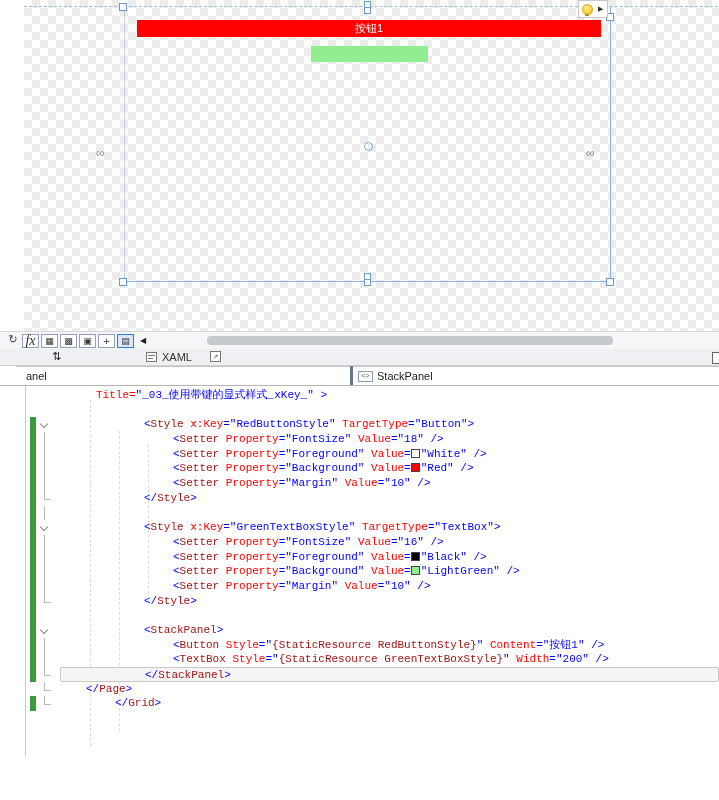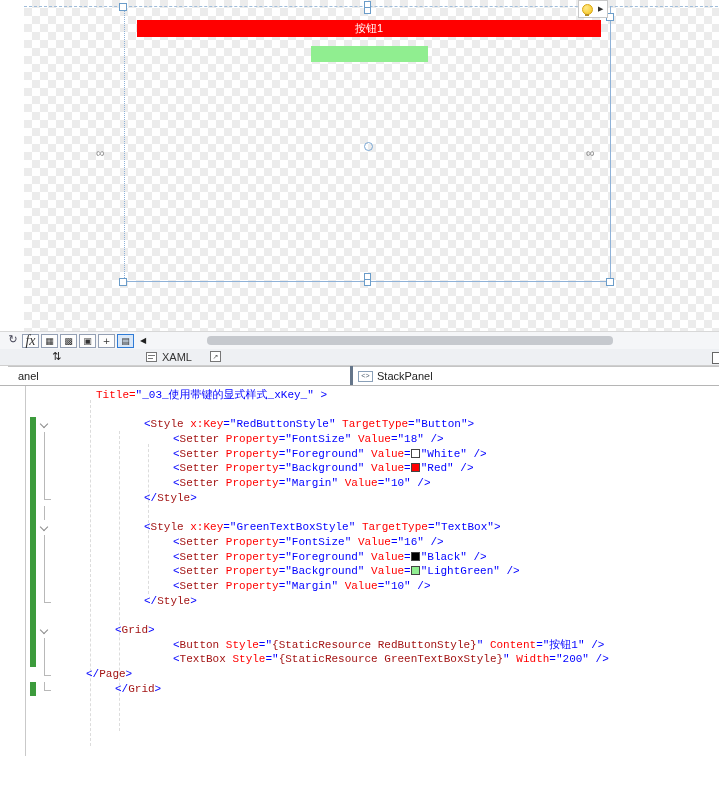--- a/index.html
+++ b/index.html
@@ -48,21 +48,21 @@
   .xml-ic{width:11px;height:10px;border:1px solid #777;box-sizing:border-box;position:relative;background:#fff;}
   .xml-ic:before{content:"";position:absolute;left:1px;top:2px;width:7px;height:1px;background:#777;}
   .xml-ic:after{content:"";position:absolute;left:1px;top:5px;width:5px;height:1px;background:#777;}
   .xaml-label{font-size:11px;color:#333;margin-left:5px;}
   .pop-ic{position:absolute;left:210px;top:2px;width:11px;height:11px;border:1px solid #777;
     box-sizing:border-box;font-size:7px;line-height:9px;text-align:center;color:#555;background:#fff;}
   .cut-ic{position:absolute;left:712px;top:3px;width:10px;height:10px;border:1px solid #666;background:#fff;}
   
   .crumbs{position:absolute;left:0;top:366px;width:719px;height:20px;background:#fff;
     border-bottom:1px solid #b5b5b5;box-sizing:border-box;font-size:11px;color:#222;}
-  .combo-left{position:absolute;left:8px;top:0;width:356px;height:19px;border-top:1px solid #c4c4c4;
+  .combo-left{position:absolute;left:16px;top:0;width:356px;height:19px;border-top:1px solid #c4c4c4;
     box-sizing:border-box;background:#fff;line-height:18px;padding-left:10px;}
   .combo-left .arrow{position:absolute;right:8px;top:0;font-size:8px;color:#444;line-height:18px;}
   .combo-sep{position:absolute;left:350px;top:0;width:3px;height:19px;background:#64758a;}
   .combo-right{position:absolute;left:353px;top:0;width:366px;height:19px;border-top:1px solid #c4c4c4;
     box-sizing:border-box;background:#fff;line-height:18px;display:flex;align-items:center;}
   .elem-ic{width:15px;height:11px;border:1px solid #8aa0b8;box-sizing:border-box;margin-left:5px;
     font-size:7px;line-height:9px;text-align:center;color:#4a5a6a;font-family:"Liberation Mono",monospace;}
   .combo-right .val{margin-left:4px;}
   
   .editor{position:absolute;left:0;top:386px;width:719px;height:414px;background:#fff;}
@@ -168,19 +168,20 @@
       <div class="crow"><span class="gut"><span class="chg" style="background: rgb(60, 155, 60);"></span><span class="f-i"></span></span><span class="ccode" style="padding-left: 113px;"><span class="tk-d">&lt;</span><span class="tk-e">Setter</span><span class="tk-p"> </span><span class="tk-a">Property</span><span class="tk-d">=</span><span class="tk-v">"Margin"</span><span class="tk-p"> </span><span class="tk-a">Value</span><span class="tk-d">=</span><span class="tk-v">"10"</span><span class="tk-d"> /&gt;</span></span></div>
       <div class="crow"><span class="gut"><span class="chg" style="background: rgb(60, 155, 60);"></span><span class="f-c"></span></span><span class="ccode" style="padding-left: 84px;"><span class="tk-d">&lt;/</span><span class="tk-e">Style</span><span class="tk-d">&gt;</span></span></div>
       <div class="crow"><span class="gut"><span class="chg" style="background: rgb(60, 155, 60);"></span><span class="f-i"></span></span><span class="ccode" style="padding-left: 0px;"></span></div>
       <div class="crow"><span class="gut"><span class="chg" style="background: rgb(60, 155, 60);"></span><span class="f-o"></span></span><span class="ccode" style="padding-left: 84px;"><span class="tk-d">&lt;</span><span class="tk-e">Style</span><span class="tk-p"> </span><span class="tk-a">x:Key</span><span class="tk-d">=</span><span class="tk-v">"GreenTextBoxStyle"</span><span class="tk-p"> </span><span class="tk-a">TargetType</span><span class="tk-d">=</span><span class="tk-v">"TextBox"</span><span class="tk-d">&gt;</span></span></div>
       <div class="crow"><span class="gut"><span class="chg" style="background: rgb(60, 155, 60);"></span><span class="f-i"></span></span><span class="ccode" style="padding-left: 113px;"><span class="tk-d">&lt;</span><span class="tk-e">Setter</span><span class="tk-p"> </span><span class="tk-a">Property</span><span class="tk-d">=</span><span class="tk-v">"FontSize"</span><span class="tk-p"> </span><span class="tk-a">Value</span><span class="tk-d">=</span><span class="tk-v">"16"</span><span class="tk-d"> /&gt;</span></span></div>
       <div class="crow"><span class="gut"><span class="chg" style="background: rgb(60, 155, 60);"></span><span class="f-i"></span></span><span class="ccode" style="padding-left: 113px;"><span class="tk-d">&lt;</span><span class="tk-e">Setter</span><span class="tk-p"> </span><span class="tk-a">Property</span><span class="tk-d">=</span><span class="tk-v">"Foreground"</span><span class="tk-p"> </span><span class="tk-a">Value</span><span class="tk-d">=</span><span class="sw" style="background: rgb(0, 0, 0);"></span><span class="tk-v">"Black"</span><span class="tk-d"> /&gt;</span></span></div>
       <div class="crow"><span class="gut"><span class="chg" style="background: rgb(60, 155, 60);"></span><span class="f-i"></span></span><span class="ccode" style="padding-left: 113px;"><span class="tk-d">&lt;</span><span class="tk-e">Setter</span><span class="tk-p"> </span><span class="tk-a">Property</span><span class="tk-d">=</span><span class="tk-v">"Background"</span><span class="tk-p"> </span><span class="tk-a">Value</span><span class="tk-d">=</span><span class="sw" style="background: rgb(144, 238, 144);"></span><span class="tk-v">"LightGreen"</span><span class="tk-d"> /&gt;</span></span></div>
       <div class="crow"><span class="gut"><span class="chg" style="background: rgb(60, 155, 60);"></span><span class="f-i"></span></span><span class="ccode" style="padding-left: 113px;"><span class="tk-d">&lt;</span><span class="tk-e">Setter</span><span class="tk-p"> </span><span class="tk-a">Property</span><span class="tk-d">=</span><span class="tk-v">"Margin"</span><span class="tk-p"> </span><span class="tk-a">Value</span><span class="tk-d">=</span><span class="tk-v">"10"</span><span class="tk-d"> /&gt;</span></span></div>
       <div class="crow"><span class="gut"><span class="chg" style="background: rgb(60, 155, 60);"></span><span class="f-c"></span></span><span class="ccode" style="padding-left: 84px;"><span class="tk-d">&lt;/</span><span class="tk-e">Style</span><span class="tk-d">&gt;</span></span></div>
       <div class="crow"><span class="gut"><span class="chg" style="background: rgb(60, 155, 60);"></span></span><span class="ccode" style="padding-left: 0px;"></span></div>
-      <div class="crow"><span class="gut"><span class="chg" style="background: rgb(60, 155, 60);"></span><span class="f-o"></span></span><span class="ccode" style="padding-left: 55px;"><span class="tk-d">&lt;</span><span class="tk-e">Grid</span><span class="tk-d">&gt;</span></span></div>
+      <div class="crow"><span class="gut"><span class="chg" style="background: rgb(60, 155, 60);"></span><span class="f-o"></span></span><span class="ccode" style="padding-left: 84px;"><span class="tk-d">&lt;</span><span class="tk-e">StackPanel</span><span class="tk-d">&gt;</span></span></div>
       <div class="crow"><span class="gut"><span class="chg" style="background: rgb(60, 155, 60);"></span><span class="f-i"></span></span><span class="ccode" style="padding-left: 113px;"><span class="tk-d">&lt;</span><span class="tk-e">Button</span><span class="tk-p"> </span><span class="tk-a">Style</span><span class="tk-d">=</span><span class="tk-v">"</span><span class="tk-e">{StaticResource RedButtonStyle}</span><span class="tk-v">"</span><span class="tk-p"> </span><span class="tk-a">Content</span><span class="tk-d">=</span><span class="tk-v">"按钮1"</span><span class="tk-d"> /&gt;</span></span></div>
       <div class="crow"><span class="gut"><span class="chg" style="background: rgb(60, 155, 60);"></span><span class="f-i"></span></span><span class="ccode" style="padding-left: 113px;"><span class="tk-d">&lt;</span><span class="tk-e">TextBox</span><span class="tk-p"> </span><span class="tk-a">Style</span><span class="tk-d">=</span><span class="tk-v">"</span><span class="tk-e">{StaticResource GreenTextBoxStyle}</span><span class="tk-v">"</span><span class="tk-p"> </span><span class="tk-a">Width</span><span class="tk-d">=</span><span class="tk-v">"200"</span><span class="tk-d"> /&gt;</span></span></div>
+      <div class="crow cur"><span class="gut"><span class="chg" style="background: rgb(60, 155, 60);"></span><span class="f-c"></span></span><span class="ccode" style="padding-left: 84px;"><span class="tk-d">&lt;/</span><span class="tk-e">StackPanel</span><span class="tk-d">&gt;</span></span></div>
       <div class="crow"><span class="gut"><span class="f-c"></span></span><span class="ccode" style="padding-left: 26px;"><span class="tk-d">&lt;/</span><span class="tk-e">Page</span><span class="tk-d">&gt;</span></span></div>
       <div class="crow"><span class="gut"><span class="chg" style="background: rgb(60, 155, 60);"></span><span class="f-c"></span></span><span class="ccode" style="padding-left: 55px;"><span class="tk-d">&lt;/</span><span class="tk-e">Grid</span><span class="tk-d">&gt;</span></span></div>
     </div>
 </div>
 
 </body></html>

